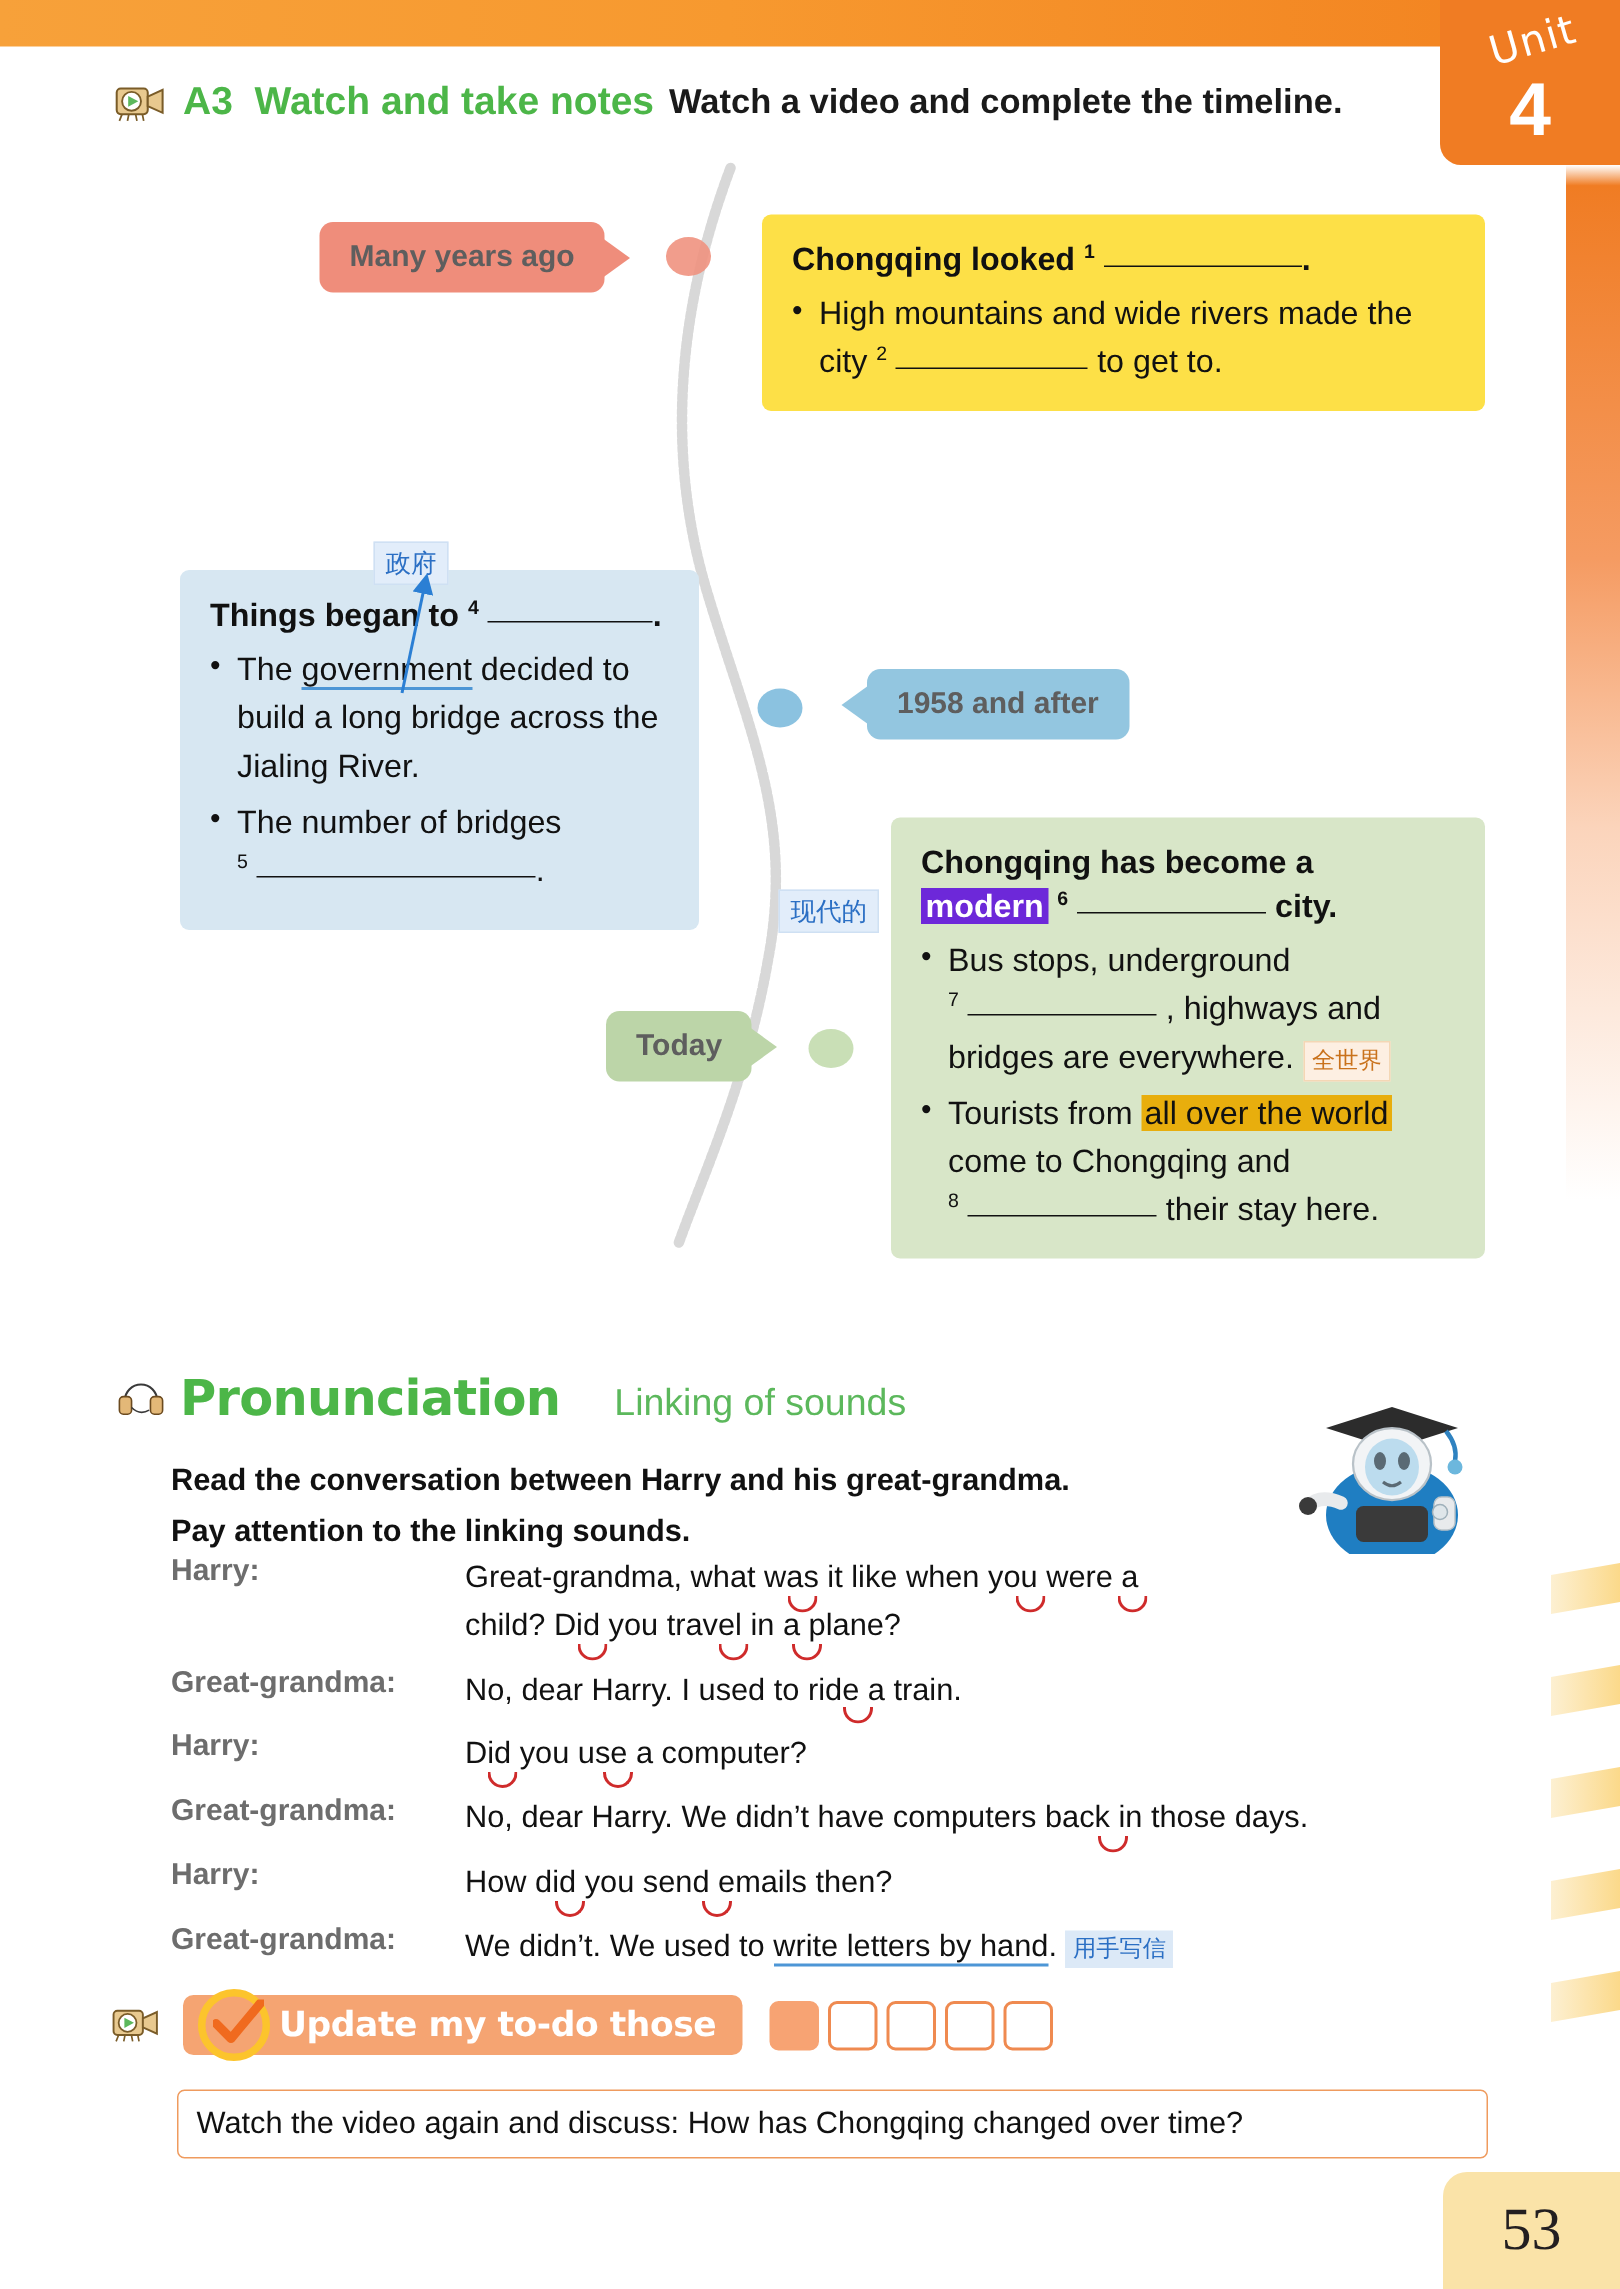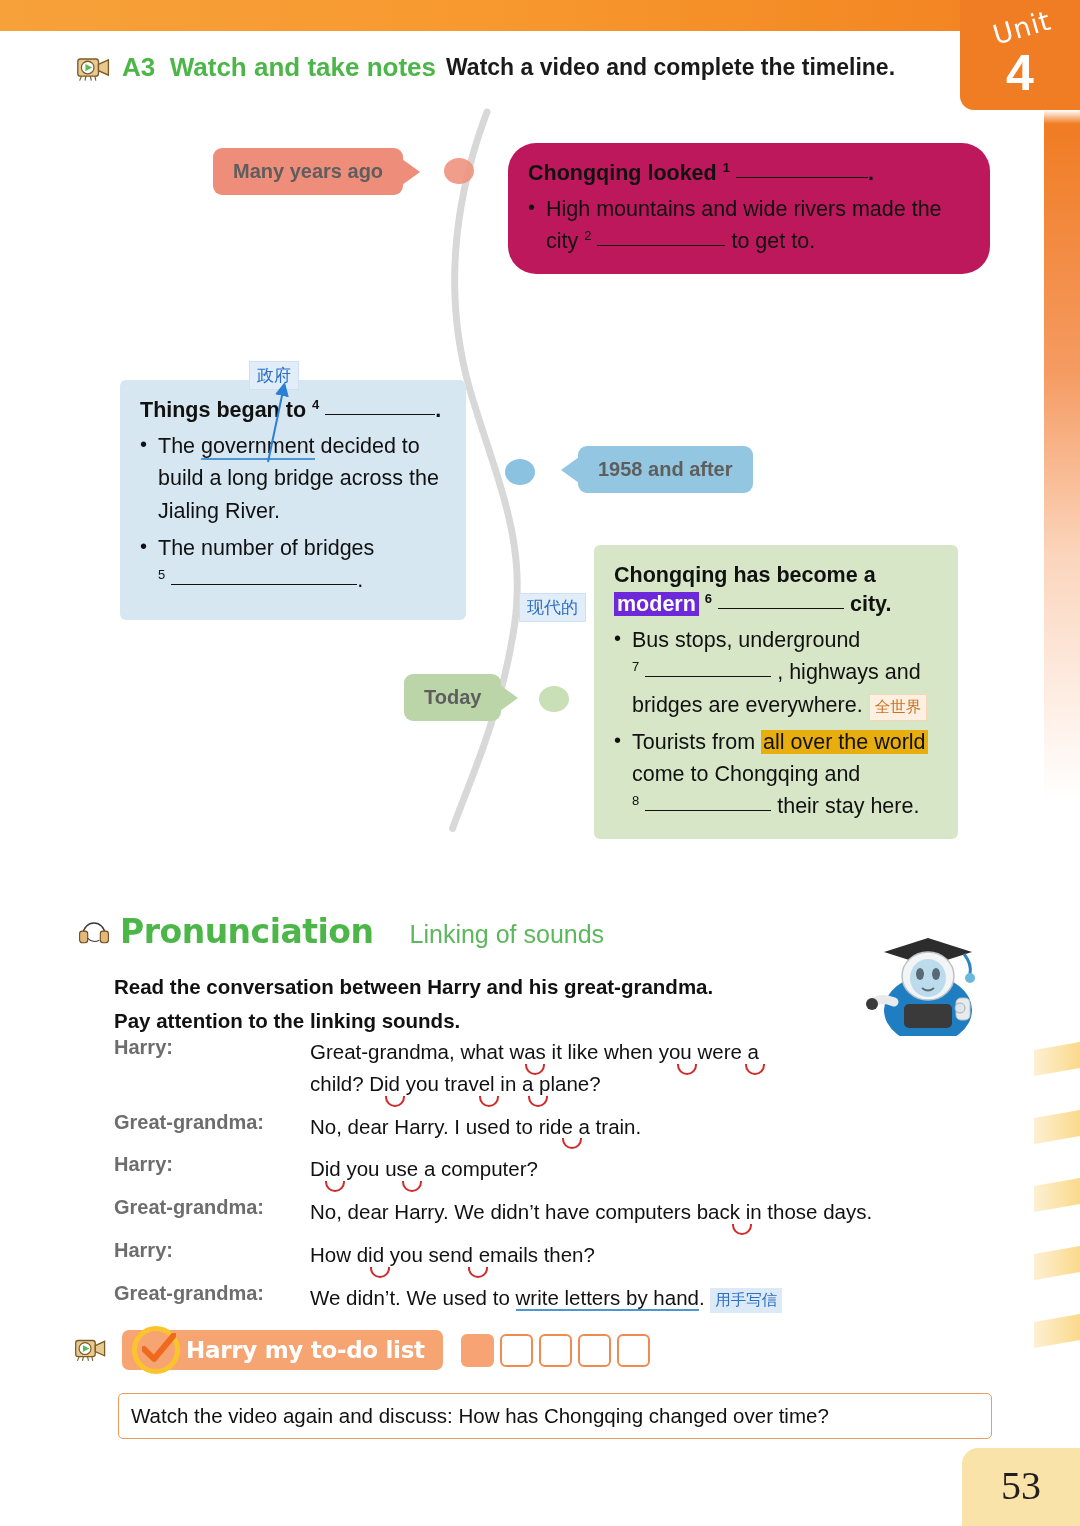--- a/index.html
+++ b/index.html
@@ -70,21 +70,21 @@
   .tag.green { background:#bcd5a8; }
   .tag .nub { position:absolute; width:0; height:0; }
   .tag.pink .nub  { right:-17px; top:50%; margin-top:-13px;
       border-top:13px solid transparent; border-bottom:13px solid transparent; border-left:18px solid #ef8d7b; }
   .tag.green .nub { right:-17px; top:50%; margin-top:-13px;
       border-top:13px solid transparent; border-bottom:13px solid transparent; border-left:18px solid #bcd5a8; }
   .tag.blue .nub  { left:-17px; top:50%; margin-top:-13px;
       border-top:13px solid transparent; border-bottom:13px solid transparent; border-right:18px solid #93c6e0; }
 
   .card { position:absolute; border-radius:6px; padding:16px 18px 16px 20px; }
-  .card.pink  { background:#be185d;border-radius:28px; }
+  .card.pink  { background:#fde047; }
   .card.blue  { background:#d7e7f2; }
   .card.green { background:#d8e6c8; }
 
   .card h4 { font-size:21.5px; font-weight:bold; color:#111; line-height:1.35; margin-bottom:4px; }
   .card ul { list-style:none; }
   .card li { font-size:21.5px; color:#111; line-height:1.5; position:relative; padding-left:18px; margin-top:5px; }
   .card li:before { content:"•"; position:absolute; left:0; top:-1px; font-size:20px; }
   .blank { display:inline-block; border-bottom:1.6px solid #111; vertical-align:2px; }
   .sup { font-size:13px; vertical-align:super; }
 
@@ -243,21 +243,21 @@
   <div class="cn-callout" style="left:249px; top:361px;">政府</div>
   <svg style="position:absolute;left:240px;top:380px;width:80px;height:90px;">
     <defs>
         <marker id="ah" markerWidth="7" markerHeight="7" refX="5" refY="3.5" orient="auto">
       <polygon points="0 0, 7 3.5, 0 7" fill="#2b7fd4"></polygon>
         </marker>
       </defs>
     <line x1="28" y1="82" x2="44" y2="6" stroke="#2b7fd4" stroke-width="2" marker-end="url(#ah)"></line>
   </svg>
 
-  <div class="card green" style="left:594px; top:545px; width:364px;">
+  <div class="card green" style="left:594px; top:545px; width:396px;">
     <h4>
       <span>Chongqing has become a</span><br>
       <span class="hl-teal">modern</span>
       <span class="sup">6</span>
       <span class="blank" style="width:126px;"></span>
       <span>city.</span>
     </h4>
     <ul>
       <li>
         <span>Bus stops, underground</span><br>
@@ -371,21 +371,21 @@
         <path d="M10.5 10.5 L18 14.5 L10.5 18.5 Z" fill="#5cb85c"></path>
         <path d="M6 24 L4 29 M11 24 L10 29 M16 24 L17 29 M21 24 L22 29" stroke="#7a5c28" stroke-width="1.3" fill="none"></path>
       </svg>
     </span>
 
     <span class="todo-pill">
       <span class="check-ring"></span>
       <svg class="check-mark" viewBox="0 0 34 30">
         <path d="M2 16 L12 26 L32 2" fill="none" stroke="#f06a1e" stroke-width="6" stroke-linecap="round" stroke-linejoin="round"></path>
       </svg>
-      <span>Harry my to-do list</span>
+      <span>Update my to-do those</span>
     </span>
 
     <span class="boxes">
       <span class="bx filled"></span>
       <span class="bx"></span>
       <span class="bx"></span>
       <span class="bx"></span>
       <span class="bx"></span>
     </span>
   </div>

